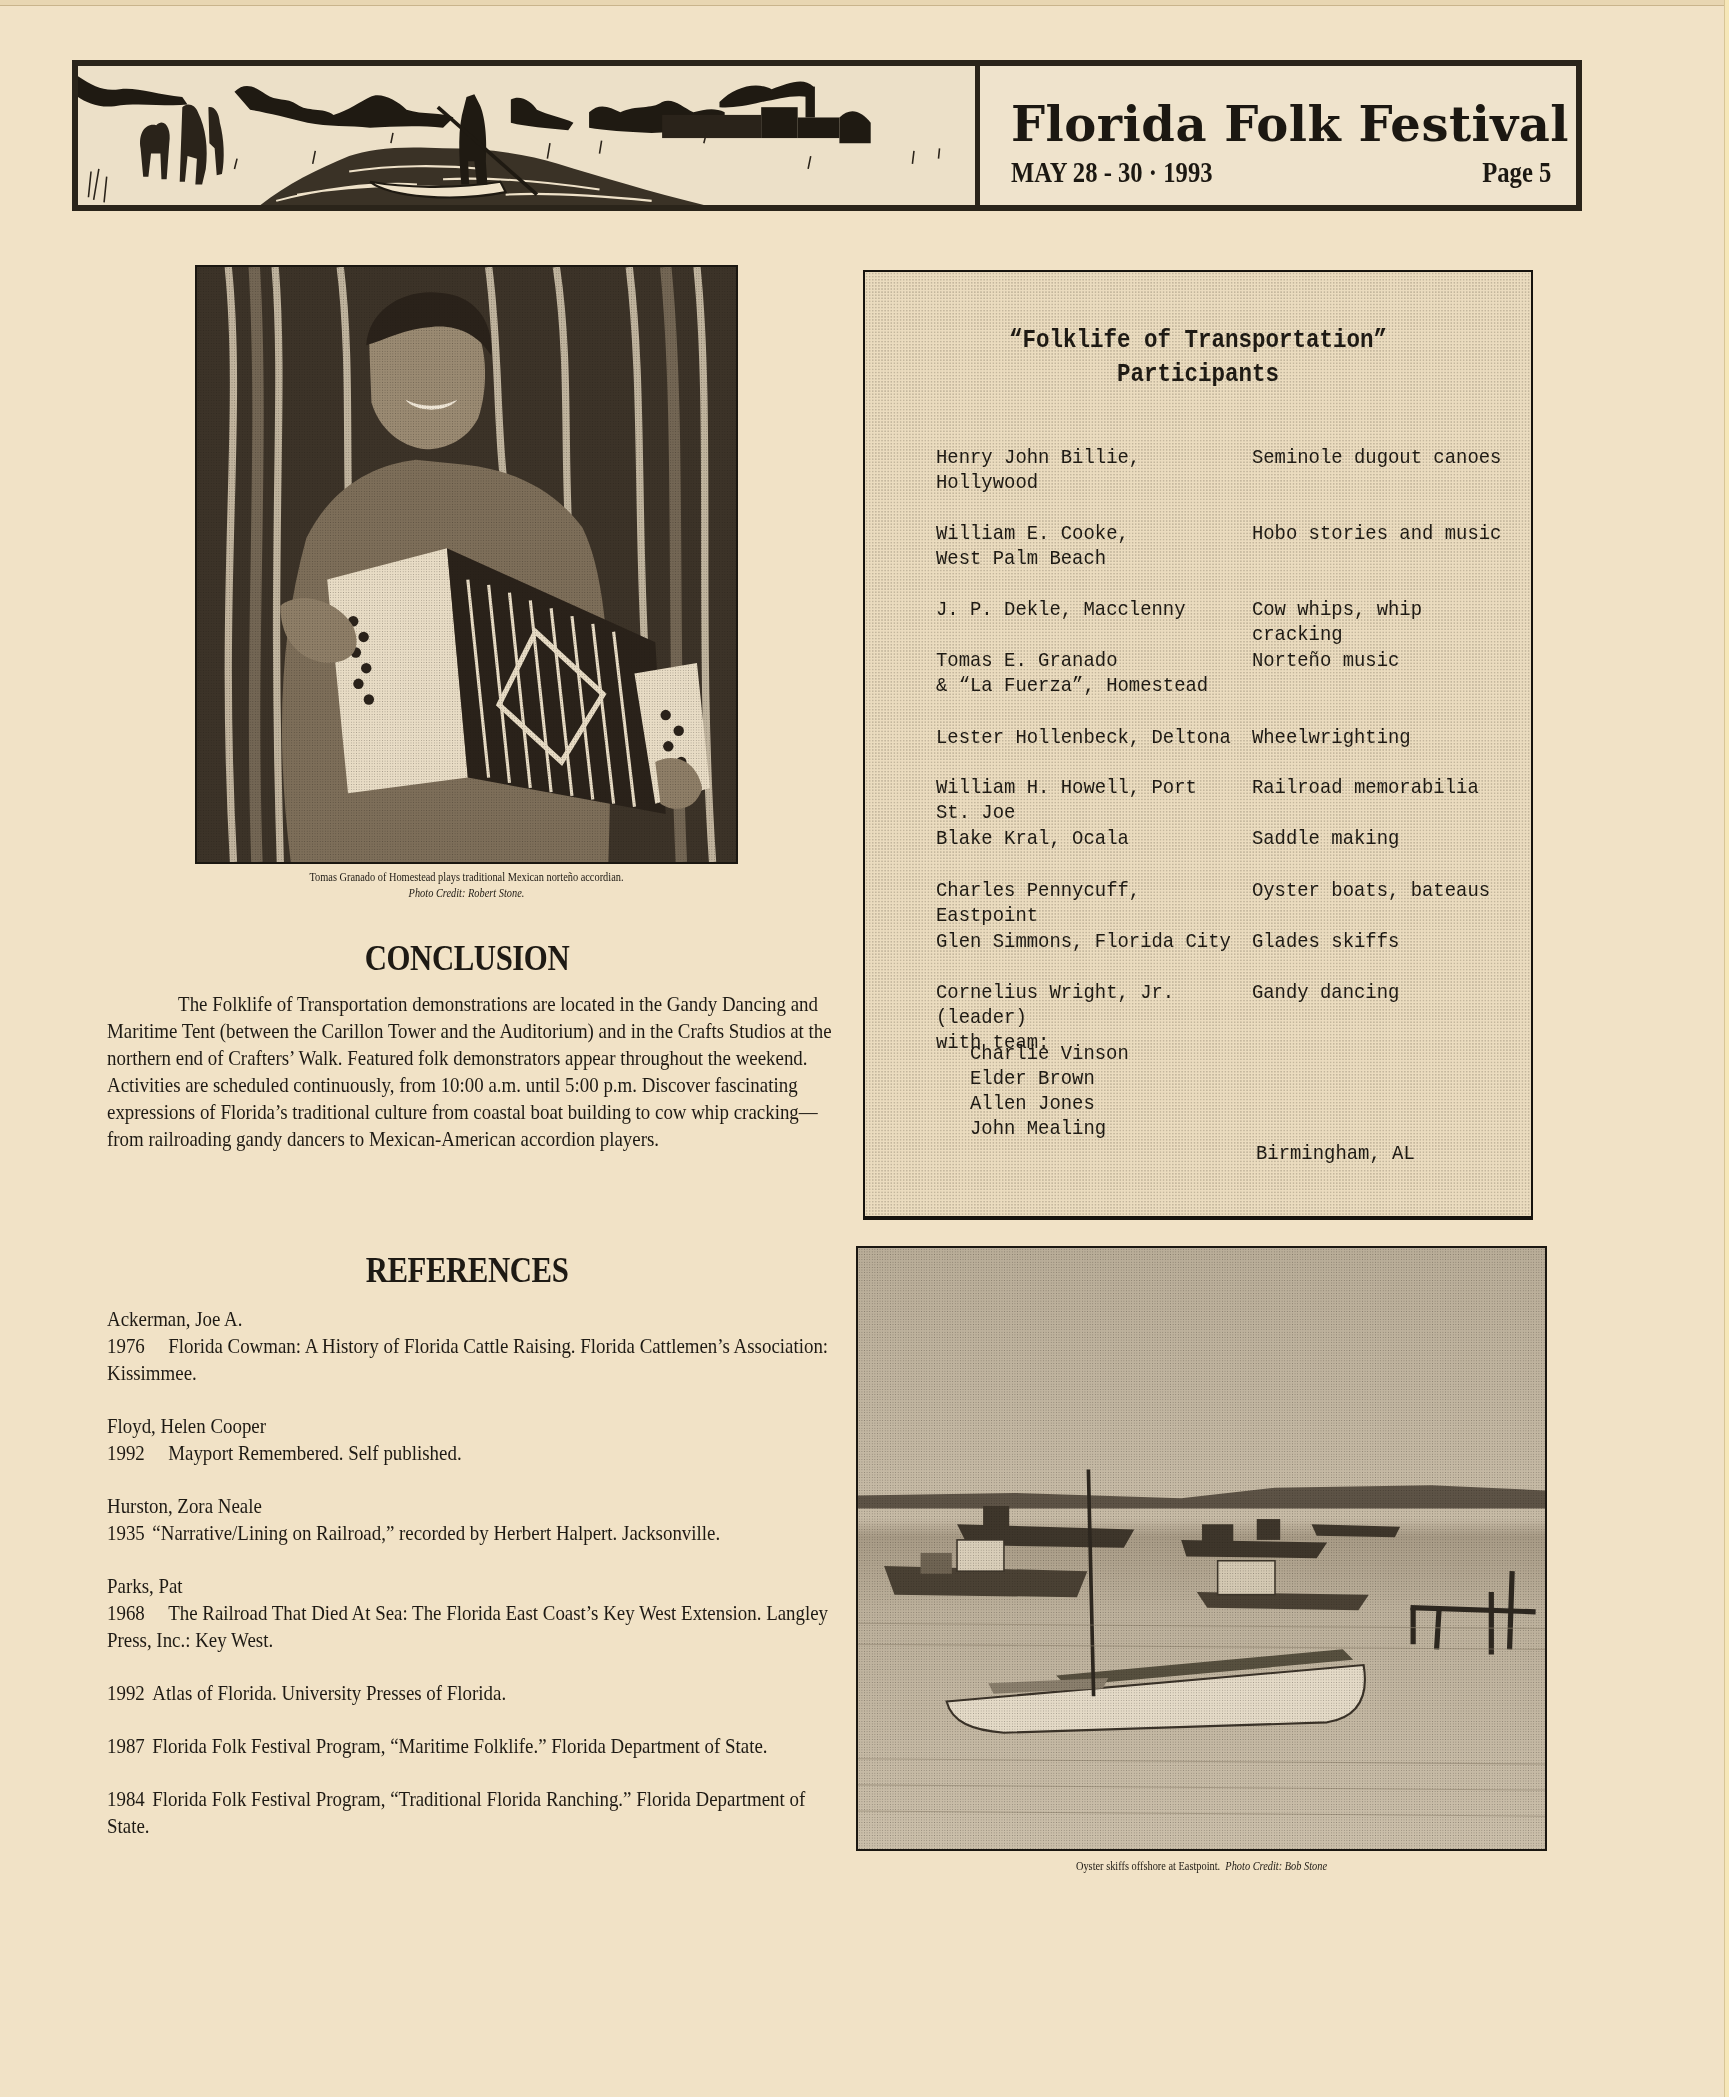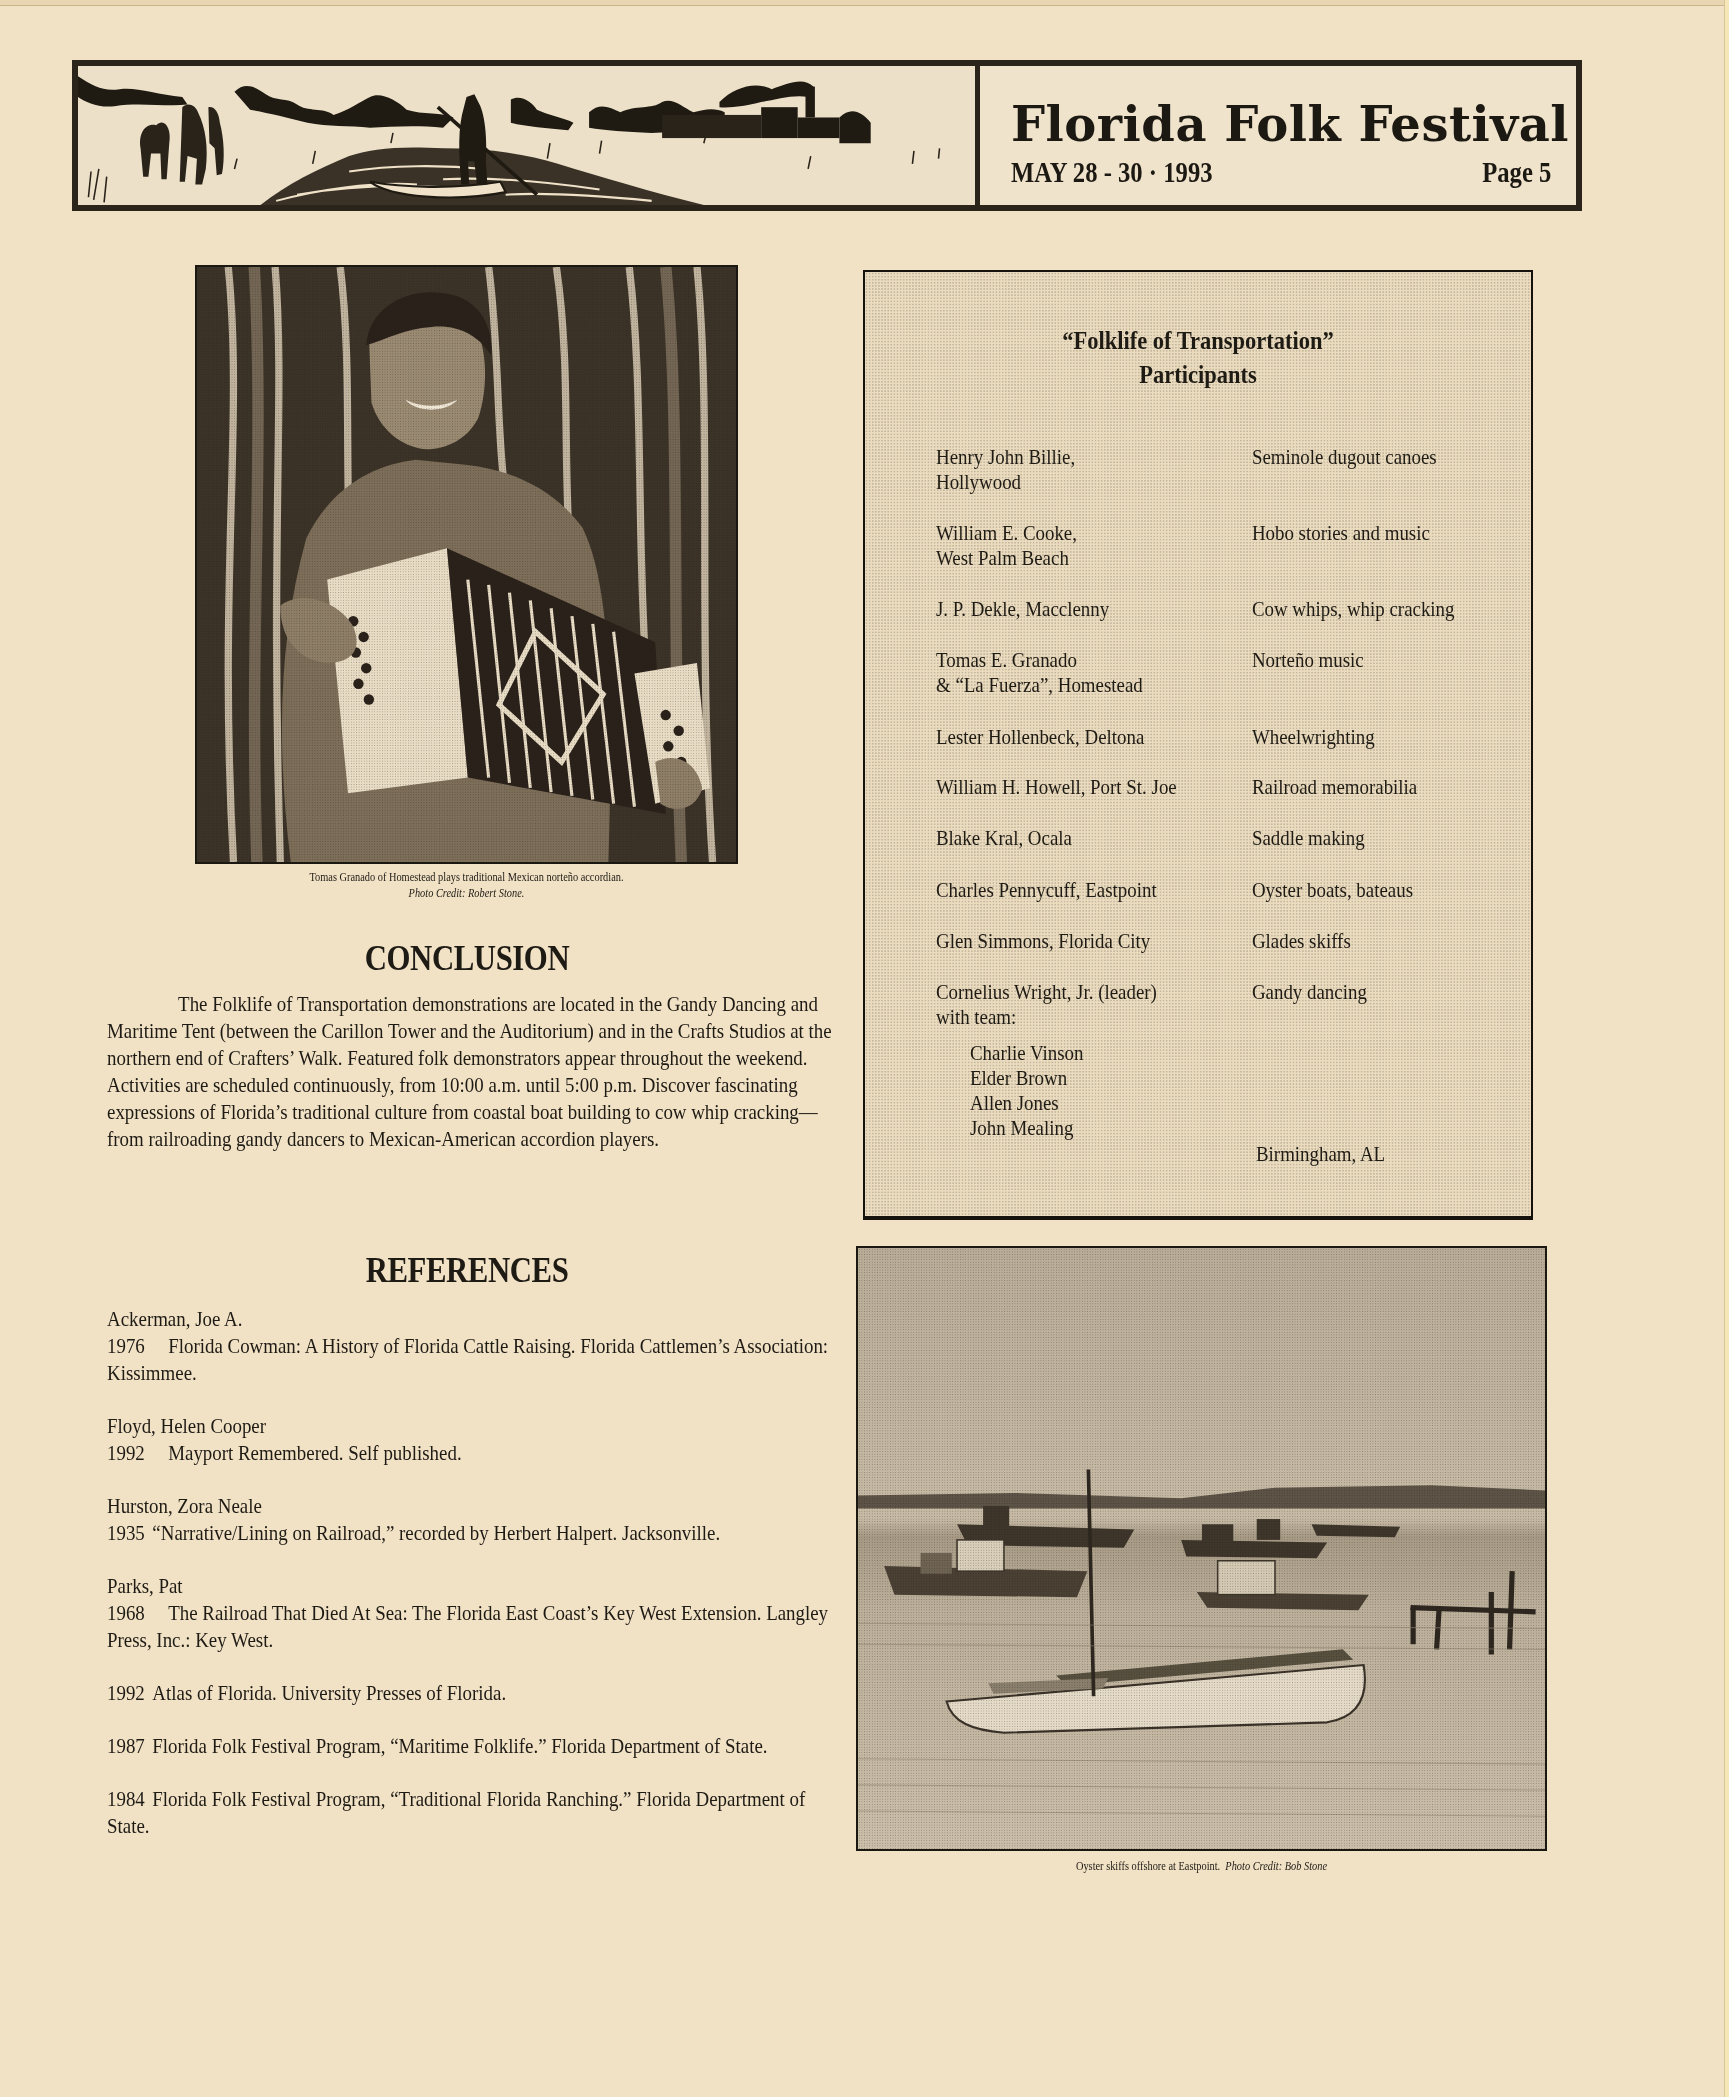--- a/index.html
+++ b/index.html
@@ -98,20 +98,21 @@
   .ref-year { display: inline-block; min-width: 68px; }
   .ref-year.tight { min-width: 0; margin-right: 8.4px; }
 
   
   .participants-box {
     position: absolute; left: 863px; top: 270px; width: 670px; height: 950px;
     border: 2.6px solid #16130e; border-bottom-width: 4.7px; box-sizing: border-box;
     background-color: #ebdcbf;
     background-image: radial-gradient(#5a5040 0.4px, transparent 0.6px);
     background-size: 3.1px 3.1px;
+    font-family: Liberation Mono, monospace;
   }
   .pbox-title {
     position: absolute; left: 0; width: 100%; text-align: center;
     font-weight: bold; font-size: 25px; line-height: 34px; top: 52px;
     transform: scaleX(0.9);
   }
   .p-row { position: absolute; left: 71px; width: 577px; font-size: 21px; line-height: 25px; transform: scaleX(0.9); transform-origin: left top; }
   .p-name { position: absolute; left: 0; width: 336px; }
   .p-craft { position: absolute; left: 351px; width: 294px; }
   .p-team { position: absolute; left: 105px; font-size: 21px; line-height: 25px; transform: scaleX(0.9); transform-origin: left top; }

